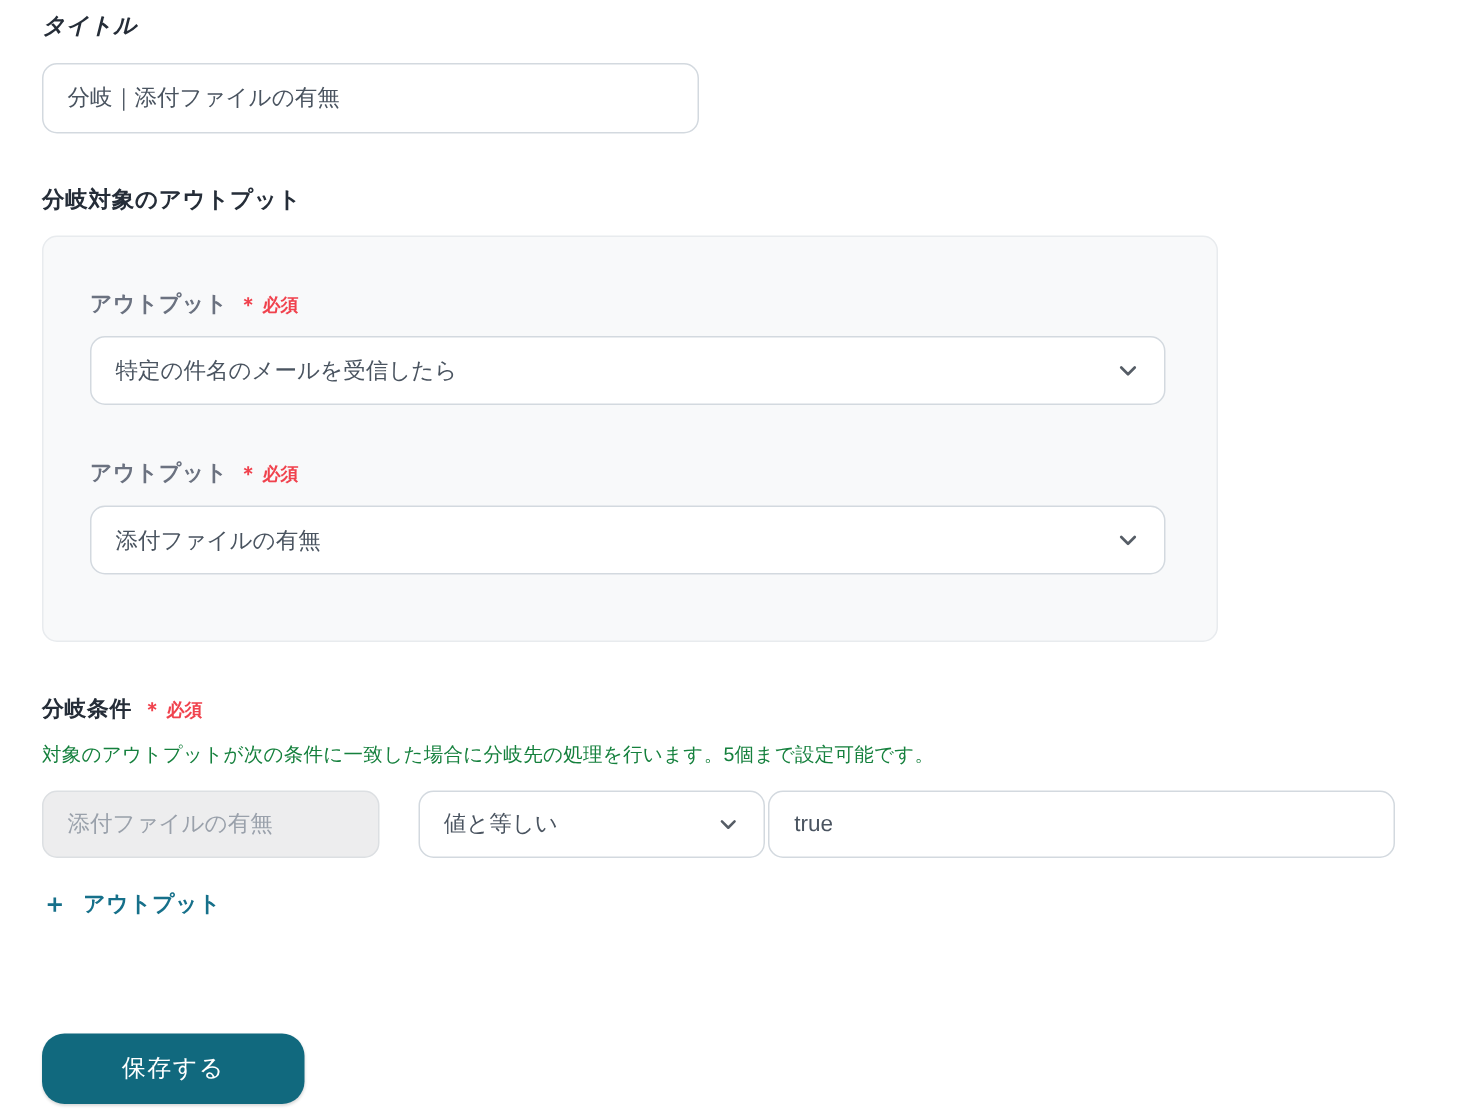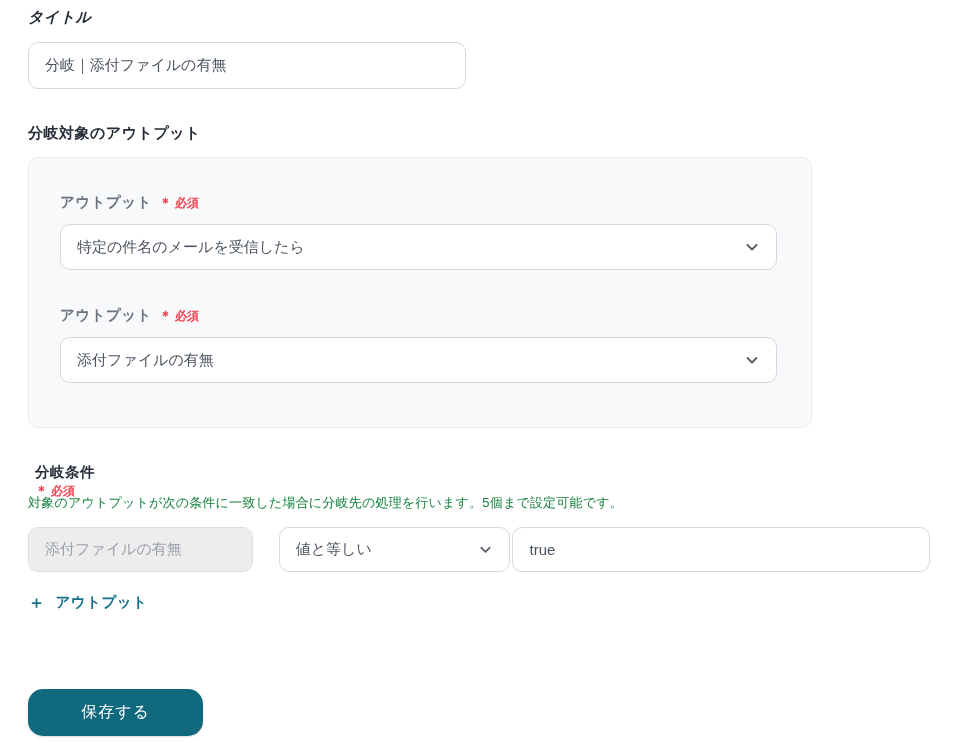--- a/index.html
+++ b/index.html
@@ -138,21 +138,21 @@
   </div>
   <div class="abs select-box" style="left:60px; top:337px; width:717px; height:46px;">
     <span>添付ファイルの有無</span>
     <span class="chevron">
       <svg width="16" height="16" viewBox="0 0 16 16" fill="none">
           <path d="M3.5 6l4.5 4.5L12.5 6" stroke="#565d66" stroke-width="1.8" stroke-linecap="round" stroke-linejoin="round"></path>
         </svg>
     </span>
   </div>
 
-  <div class="abs" style="left:28px; top:463px; display:flex; align-items:baseline;flex-direction:column;">
+  <div class="abs" style="left:28px; top:463px; display:flex; align-items:baseline;">
     <span class="field-label" style="font-size:14.5px;">分岐条件</span>
     <span class="req"><span class="star">＊</span><span>必須</span></span>
   </div>
   <div class="abs desc-text" style="left:28px; top:494px;">対象のアウトプットが次の条件に一致した場合に分岐先の処理を行います。5個まで設定可能です。</div>
 
   <div class="abs" style="left:28px; top:527px; width:902px; height:45px; display:flex;">
     <div class="disabled-input" style="width:226px; height:45px;">
       <span>添付ファイルの有無</span>
     </div>
     <div class="select-box" style="margin-left:26px; width:233px; height:45px;">

